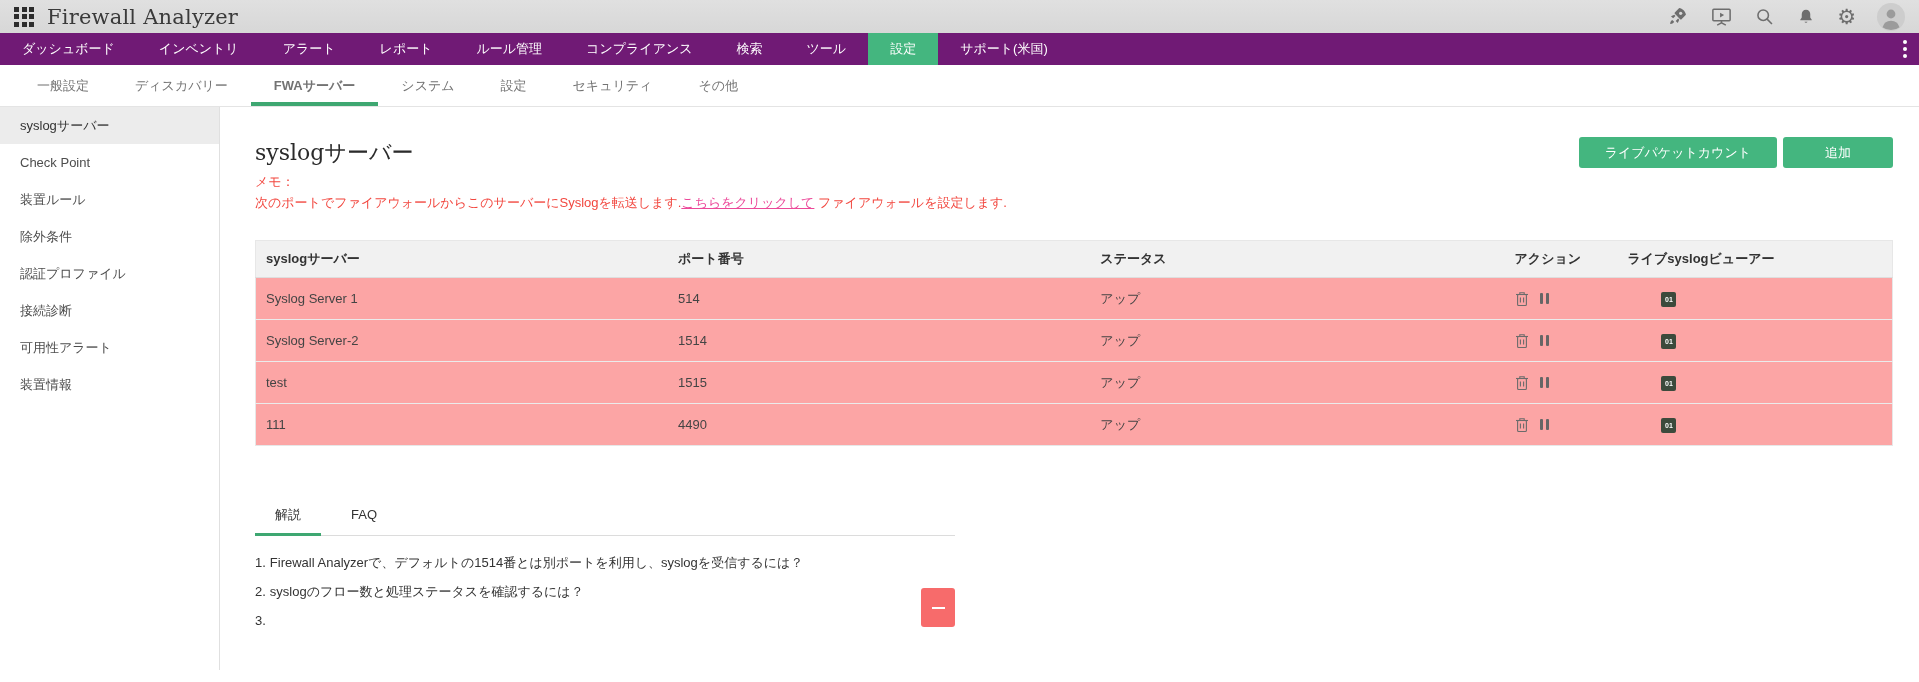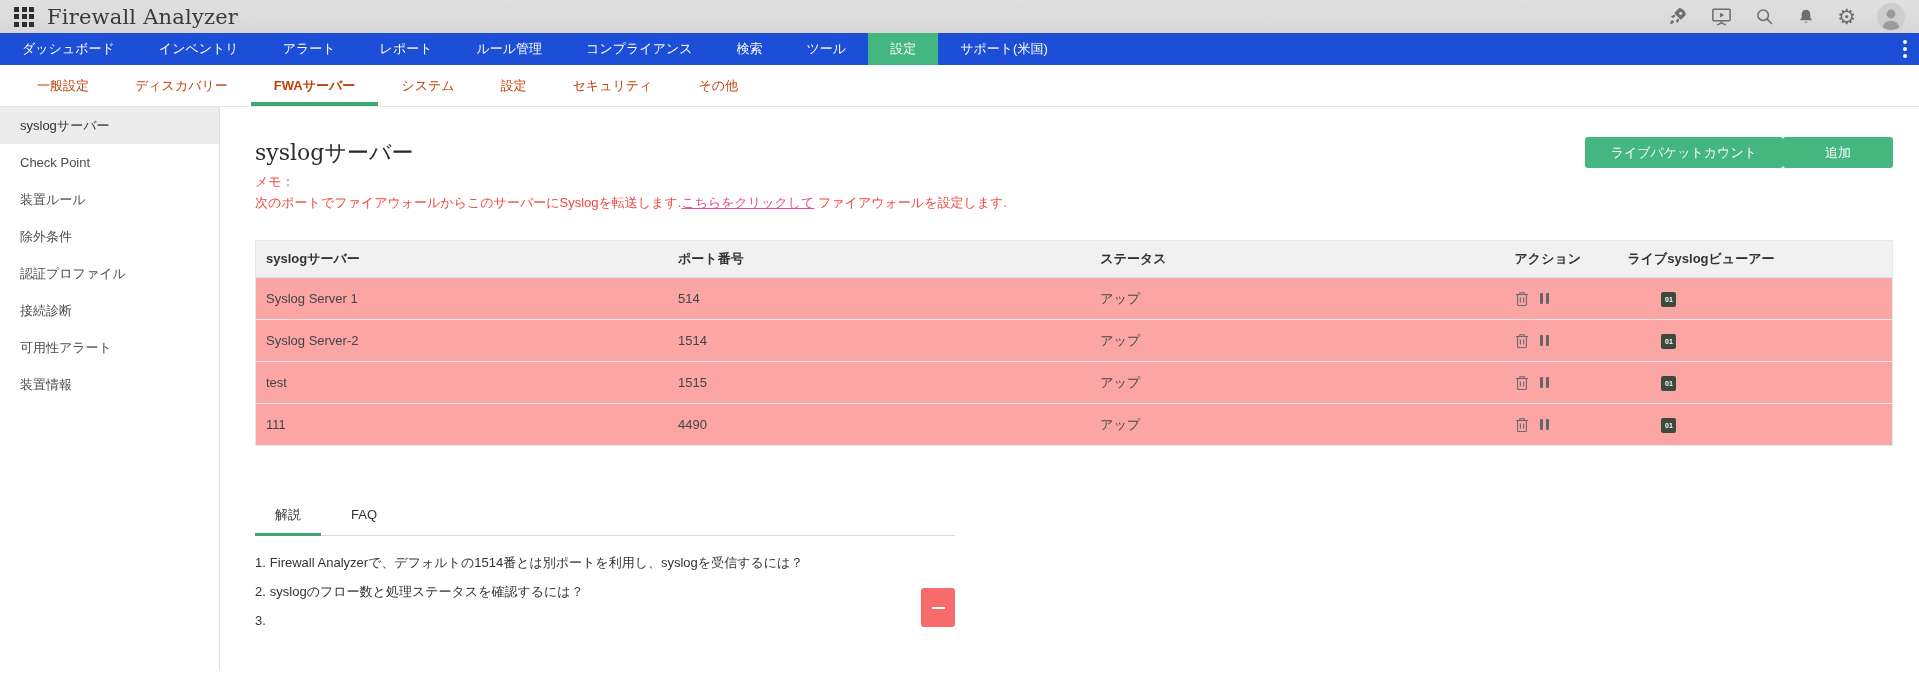--- a/index.html
+++ b/index.html
@@ -11,50 +11,50 @@
     display:flex; align-items:center; padding:0 14px; }
   .grid-icon { display:grid; grid-template-columns:repeat(3,5px); grid-gap:2.5px; cursor:pointer; }
   .grid-icon span { width:5px; height:5px; background:#2d2d2d; }
   .brand-title { font-family:"DejaVu Serif","Liberation Serif",serif; font-size:21px;
     color:#3a3a3a; margin-left:13px; letter-spacing:.2px; }
   .topbar-right { margin-left:auto; display:flex; align-items:center; gap:21px; }
   .topbar-right .tb-ic { display:flex; align-items:center; cursor:pointer; }
   .gear-glyph { font-size:21px; color:#6e6e6e; line-height:1; }
 
   
-  .navbar { height:32px; background:#1d4ed8; display:flex; align-items:stretch; position:relative; }
+  .navbar { height:32px; background:#701a75; display:flex; align-items:stretch; position:relative; }
   .nav-item { color:#fff; font-size:13px; display:flex; align-items:center;
     padding:0 22px; cursor:pointer; white-space:nowrap; }
   .nav-item.active { background:#44b67f; }
   .nav-kebab { position:absolute; right:8px; top:0; height:32px; display:flex;
     flex-direction:column; justify-content:center; gap:3px; cursor:pointer; padding:0 4px; }
   .nav-kebab span { width:4px; height:4px; border-radius:50%; background:#fff; }
 
   
   .subtabs { height:42px; background:#fff; border-bottom:1px solid #e4e4e4;
     display:flex; padding-left:14px; }
-  .subtab { display:flex; align-items:center; padding:0 23px; color:#c2410c;
+  .subtab { display:flex; align-items:center; padding:0 23px; color:#737373;
     cursor:pointer; position:relative; white-space:nowrap; }
   .subtab.active { font-weight:bold; }
   .subtab.active::after { content:""; position:absolute; left:0; right:0; bottom:0;
     height:4px; background:#3ea771; }
 
   
   .body-row { display:flex; height:563px; }
   .sidebar { width:220px; border-right:1px solid #e0e0e0; background:#fff; flex:none; }
   .side-item { height:37px; display:flex; align-items:center; padding-left:20px;
     color:#4d4d4d; cursor:pointer; white-space:nowrap; }
   .side-item.active { background:#ececec; color:#333; }
 
   .main { flex:1; padding:0 26px 0 35px; }
 
   .page-header { display:flex; justify-content:space-between; align-items:center; margin-top:30px; }
   .page-title { font-family:"DejaVu Serif","Liberation Serif",serif; font-size:22px;
     font-weight:500; color:#2b2b2b; }
-  .header-btns { display:flex; }
+  .header-btns { display:flex; gap:6px; }
   .btn-green { background:#44b67f; color:#fff; border:none; border-radius:3px;
     height:31px; padding:0 26px; font-size:13px; cursor:pointer; min-width:110px;
     font-family:inherit; }
 
   .memo { margin-top:3px; color:#f2473f; line-height:21px; }
   .memo a { color:#ec4899; text-decoration:underline; cursor:pointer; }
 
   
   table.syslog { width:100%; border-collapse:collapse; margin-top:27px;
     border:1px solid #e7e7e7; }

